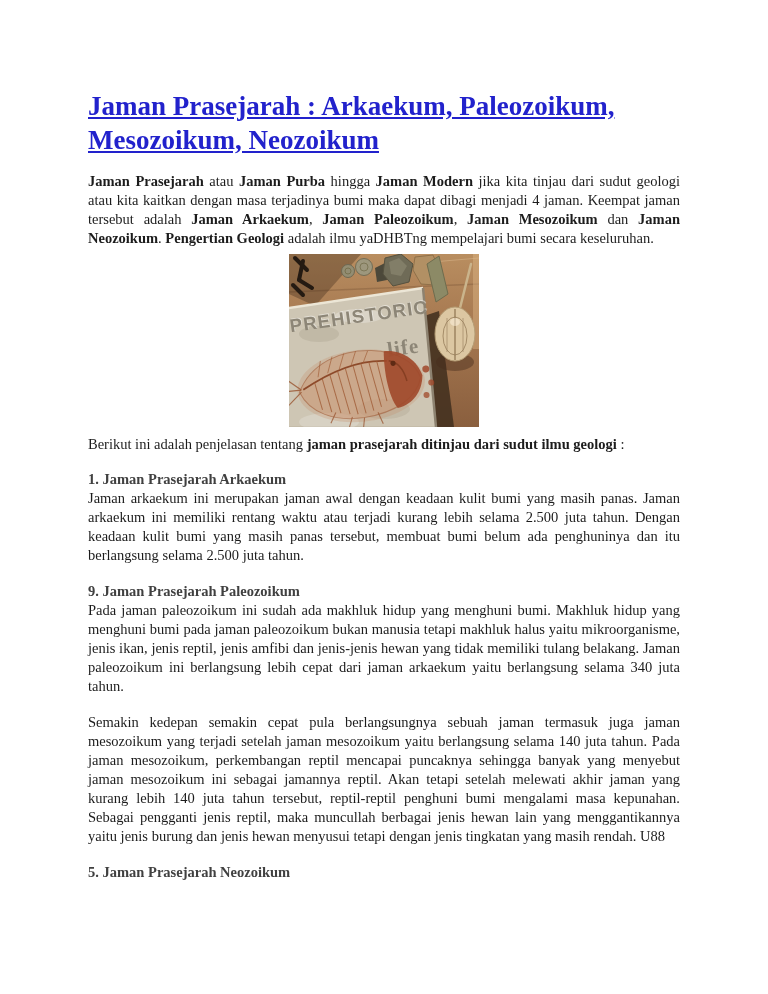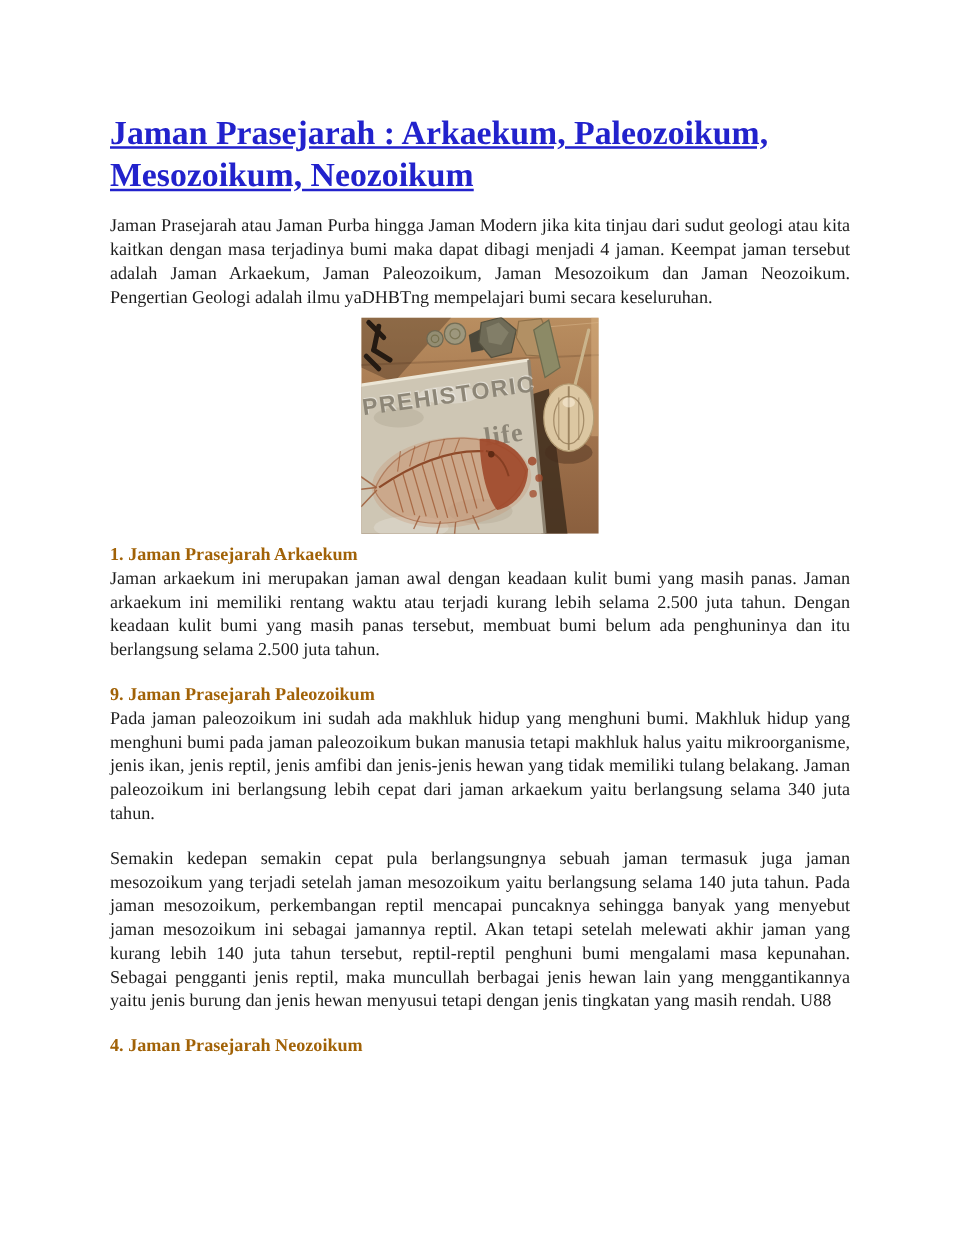--- a/index.html
+++ b/index.html
@@ -25,35 +25,35 @@
     color: #2222cc;
     text-decoration: underline;
   }
   .para {
     margin: 0;
     font-size: 14.5px;
     line-height: 19px;
     text-align: justify;
     color: #1c1c1c;
   }
-  .para b { font-weight: normal; }
+  .para b { font-weight: bold; }
   .figure-wrap {
     width: 190px;
     height: 173px;
     margin: 6px auto 8px auto;
   }
   .figure-wrap svg { display: block; }
   .lead { margin-bottom: 16px; }
   .doc-section { margin-bottom: 17px; }
   .sec-heading {
     margin: 0;
     font-size: 14.5px;
     line-height: 19px;
     font-weight: bold;
-    color: #a16207;
+    color: #404040;
   }
 </style>
 </head>
 <body>
 
 <div class="page">
   <div class="content">
 
     <h1 class="doc-title">Jaman Prasejarah : Arkaekum, Paleozoikum, Mesozoikum, Neozoikum</h1>
 
@@ -173,34 +173,35 @@
           <g stroke="#9c5a36" stroke-width="1.1" opacity="0.8">
             <path d="M44 156 L38 166"></path>
             <path d="M60 162 L56 172"></path>
             <path d="M72 164 L70 174"></path>
             <path d="M86 160 L90 172"></path>
           </g>
         </g>
       </svg>
     </div>
 
+    <p class="para lead"><span>Berikut ini adalah penjelasan tentang </span><b>jaman prasejarah ditinjau dari sudut ilmu geologi</b><span> :</span></p>
 
     <section class="doc-section">
       <h2 class="sec-heading">1. Jaman Prasejarah Arkaekum</h2>
       <p class="para">Jaman arkaekum ini merupakan jaman awal dengan keadaan kulit bumi yang masih panas. Jaman arkaekum ini memiliki rentang waktu atau terjadi kurang lebih selama 2.500 juta tahun. Dengan keadaan kulit bumi yang masih panas tersebut, membuat bumi belum ada penghuninya dan itu berlangsung selama 2.500 juta tahun.</p>
     </section>
 
     <section class="doc-section">
       <h2 class="sec-heading">9. Jaman Prasejarah Paleozoikum</h2>
       <p class="para">Pada jaman paleozoikum ini sudah ada makhluk hidup yang menghuni bumi. Makhluk hidup yang menghuni bumi pada jaman paleozoikum bukan manusia tetapi makhluk halus yaitu mikroorganisme, jenis ikan, jenis reptil, jenis amfibi dan jenis-jenis hewan yang tidak memiliki tulang belakang. Jaman paleozoikum ini berlangsung lebih cepat dari jaman arkaekum yaitu berlangsung selama 340 juta tahun.</p>
     </section>
 
     <section class="doc-section">
       <p class="para">Semakin kedepan semakin cepat pula berlangsungnya sebuah jaman termasuk juga jaman mesozoikum yang terjadi setelah jaman mesozoikum yaitu berlangsung selama 140 juta tahun. Pada jaman mesozoikum, perkembangan reptil mencapai puncaknya sehingga banyak yang menyebut jaman mesozoikum ini sebagai jamannya reptil. Akan tetapi setelah melewati akhir jaman yang kurang lebih 140 juta tahun tersebut, reptil-reptil penghuni bumi mengalami masa kepunahan. Sebagai pengganti jenis reptil, maka muncullah berbagai jenis hewan lain yang menggantikannya yaitu jenis burung dan jenis hewan menyusui tetapi dengan jenis tingkatan yang masih rendah. U88</p>
     </section>
 
     <section class="doc-section">
-      <h2 class="sec-heading">4. Jaman Prasejarah Neozoikum</h2>
+      <h2 class="sec-heading">5. Jaman Prasejarah Neozoikum</h2>
       <p class="para"></p>
     </section>
 
   </div>
 </div>
 
 </body></html>

